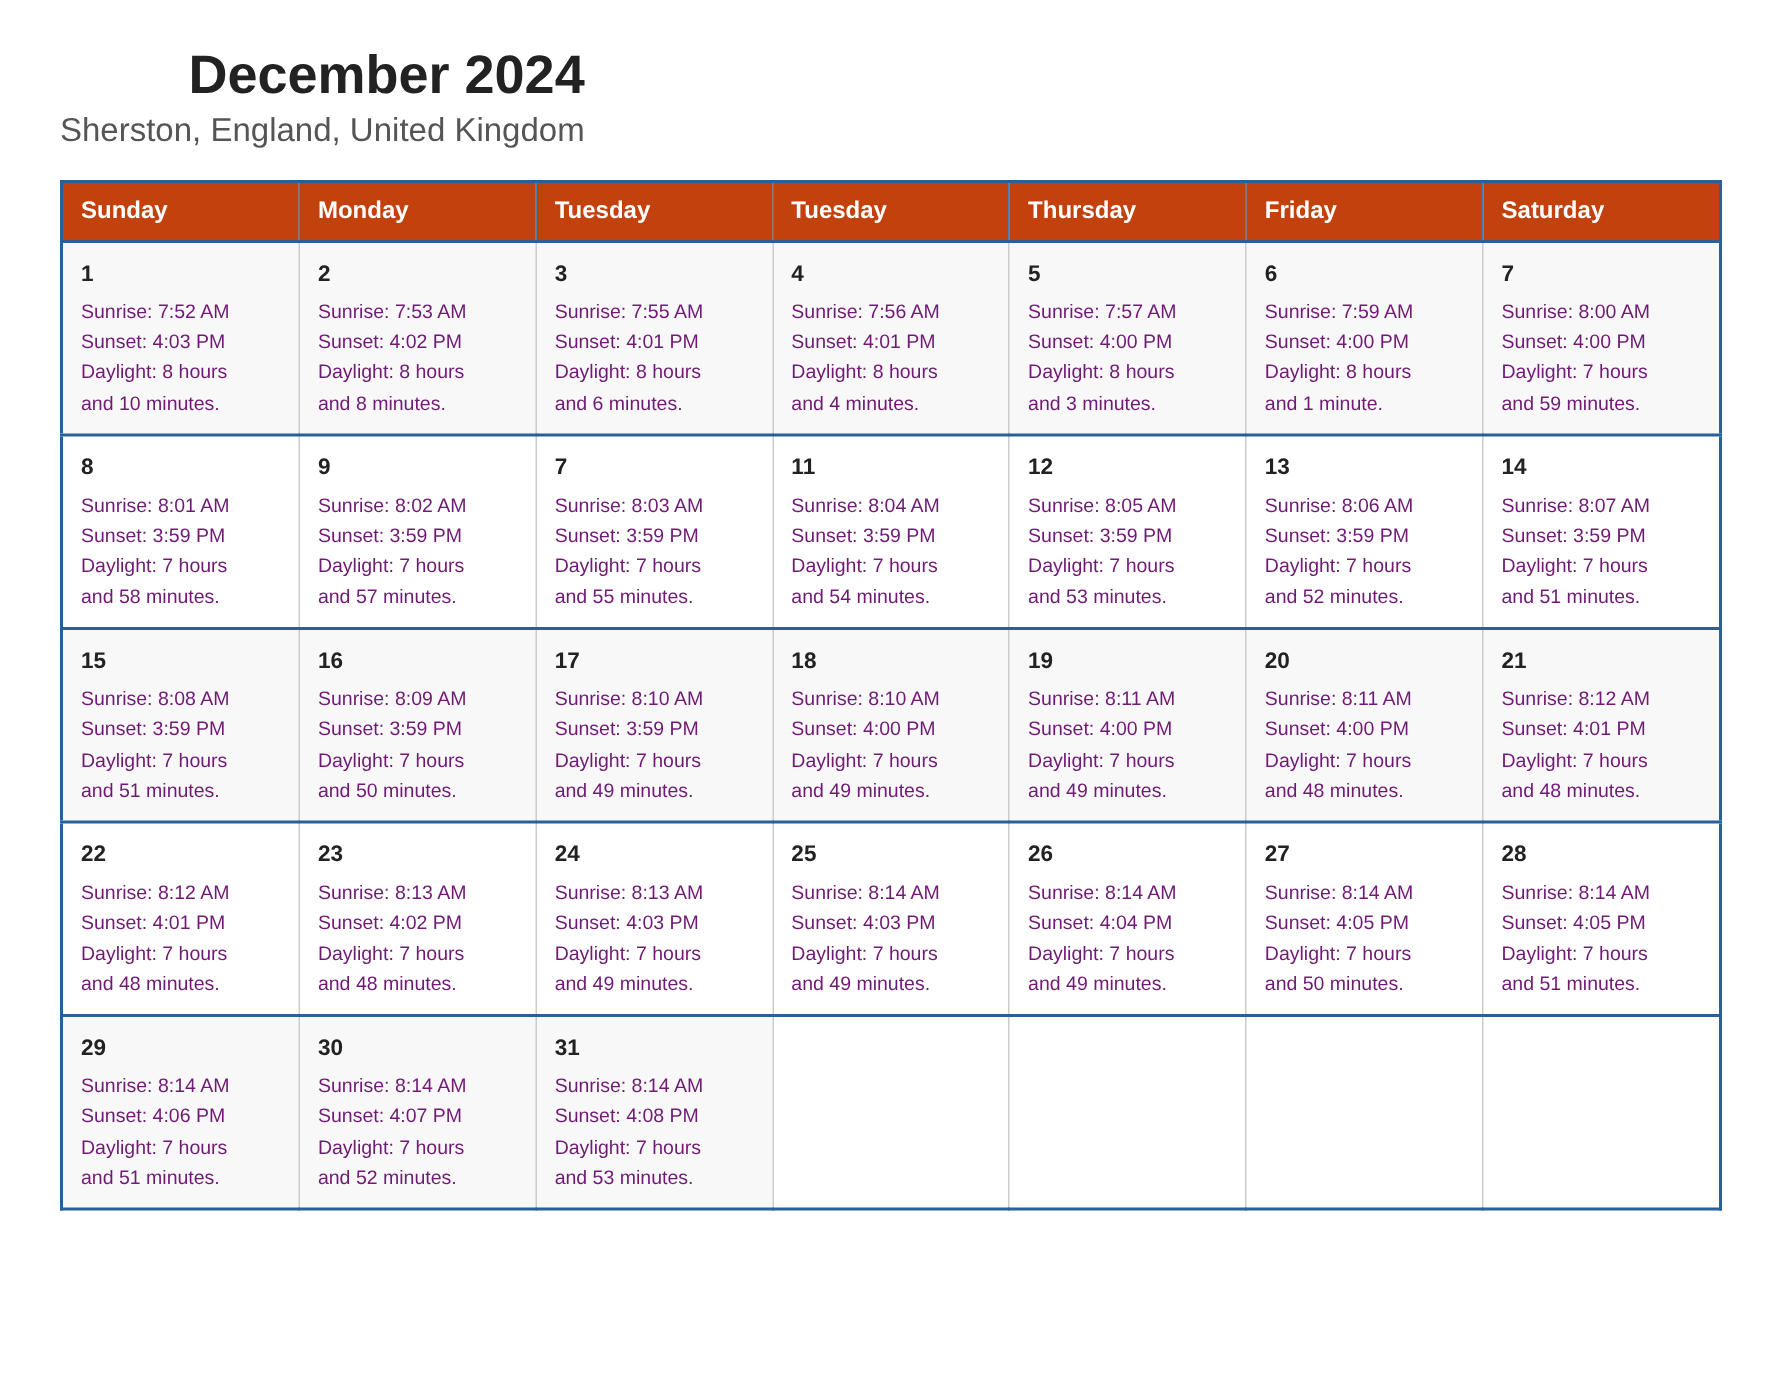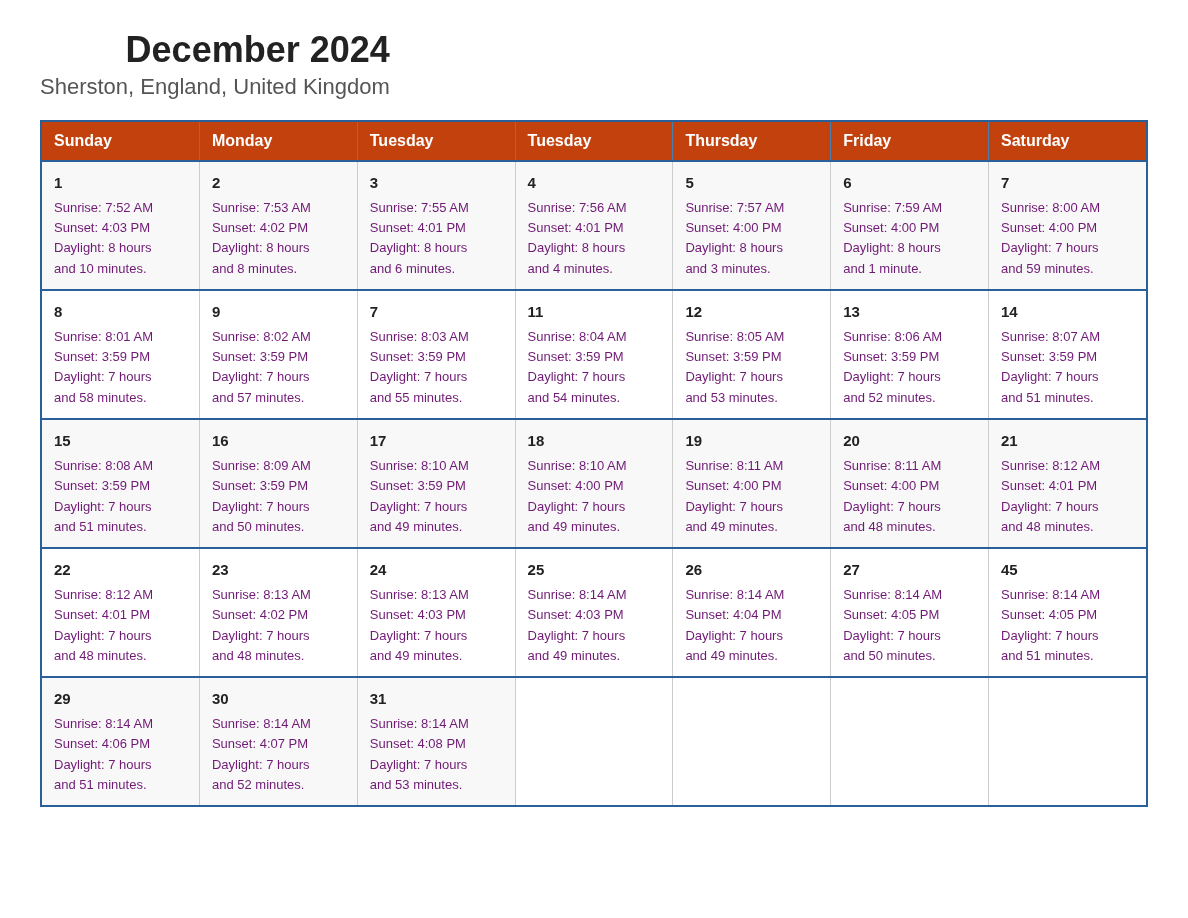--- a/index.html
+++ b/index.html
@@ -235,21 +235,21 @@
         </td>
         <td>
           <span class="day-num">26</span>
           <div class="day-info">Sunrise: 8:14 AM<br>Sunset: 4:04 PM<br>Daylight: 7 hours<br>and 49 minutes.</div>
         </td>
         <td>
           <span class="day-num">27</span>
           <div class="day-info">Sunrise: 8:14 AM<br>Sunset: 4:05 PM<br>Daylight: 7 hours<br>and 50 minutes.</div>
         </td>
         <td>
-          <span class="day-num">45</span>
+          <span class="day-num">28</span>
           <div class="day-info">Sunrise: 8:14 AM<br>Sunset: 4:05 PM<br>Daylight: 7 hours<br>and 51 minutes.</div>
         </td>
       </tr>
       <tr>
         <td>
           <span class="day-num">29</span>
           <div class="day-info">Sunrise: 8:14 AM<br>Sunset: 4:06 PM<br>Daylight: 7 hours<br>and 51 minutes.</div>
         </td>
         <td>
           <span class="day-num">30</span>

